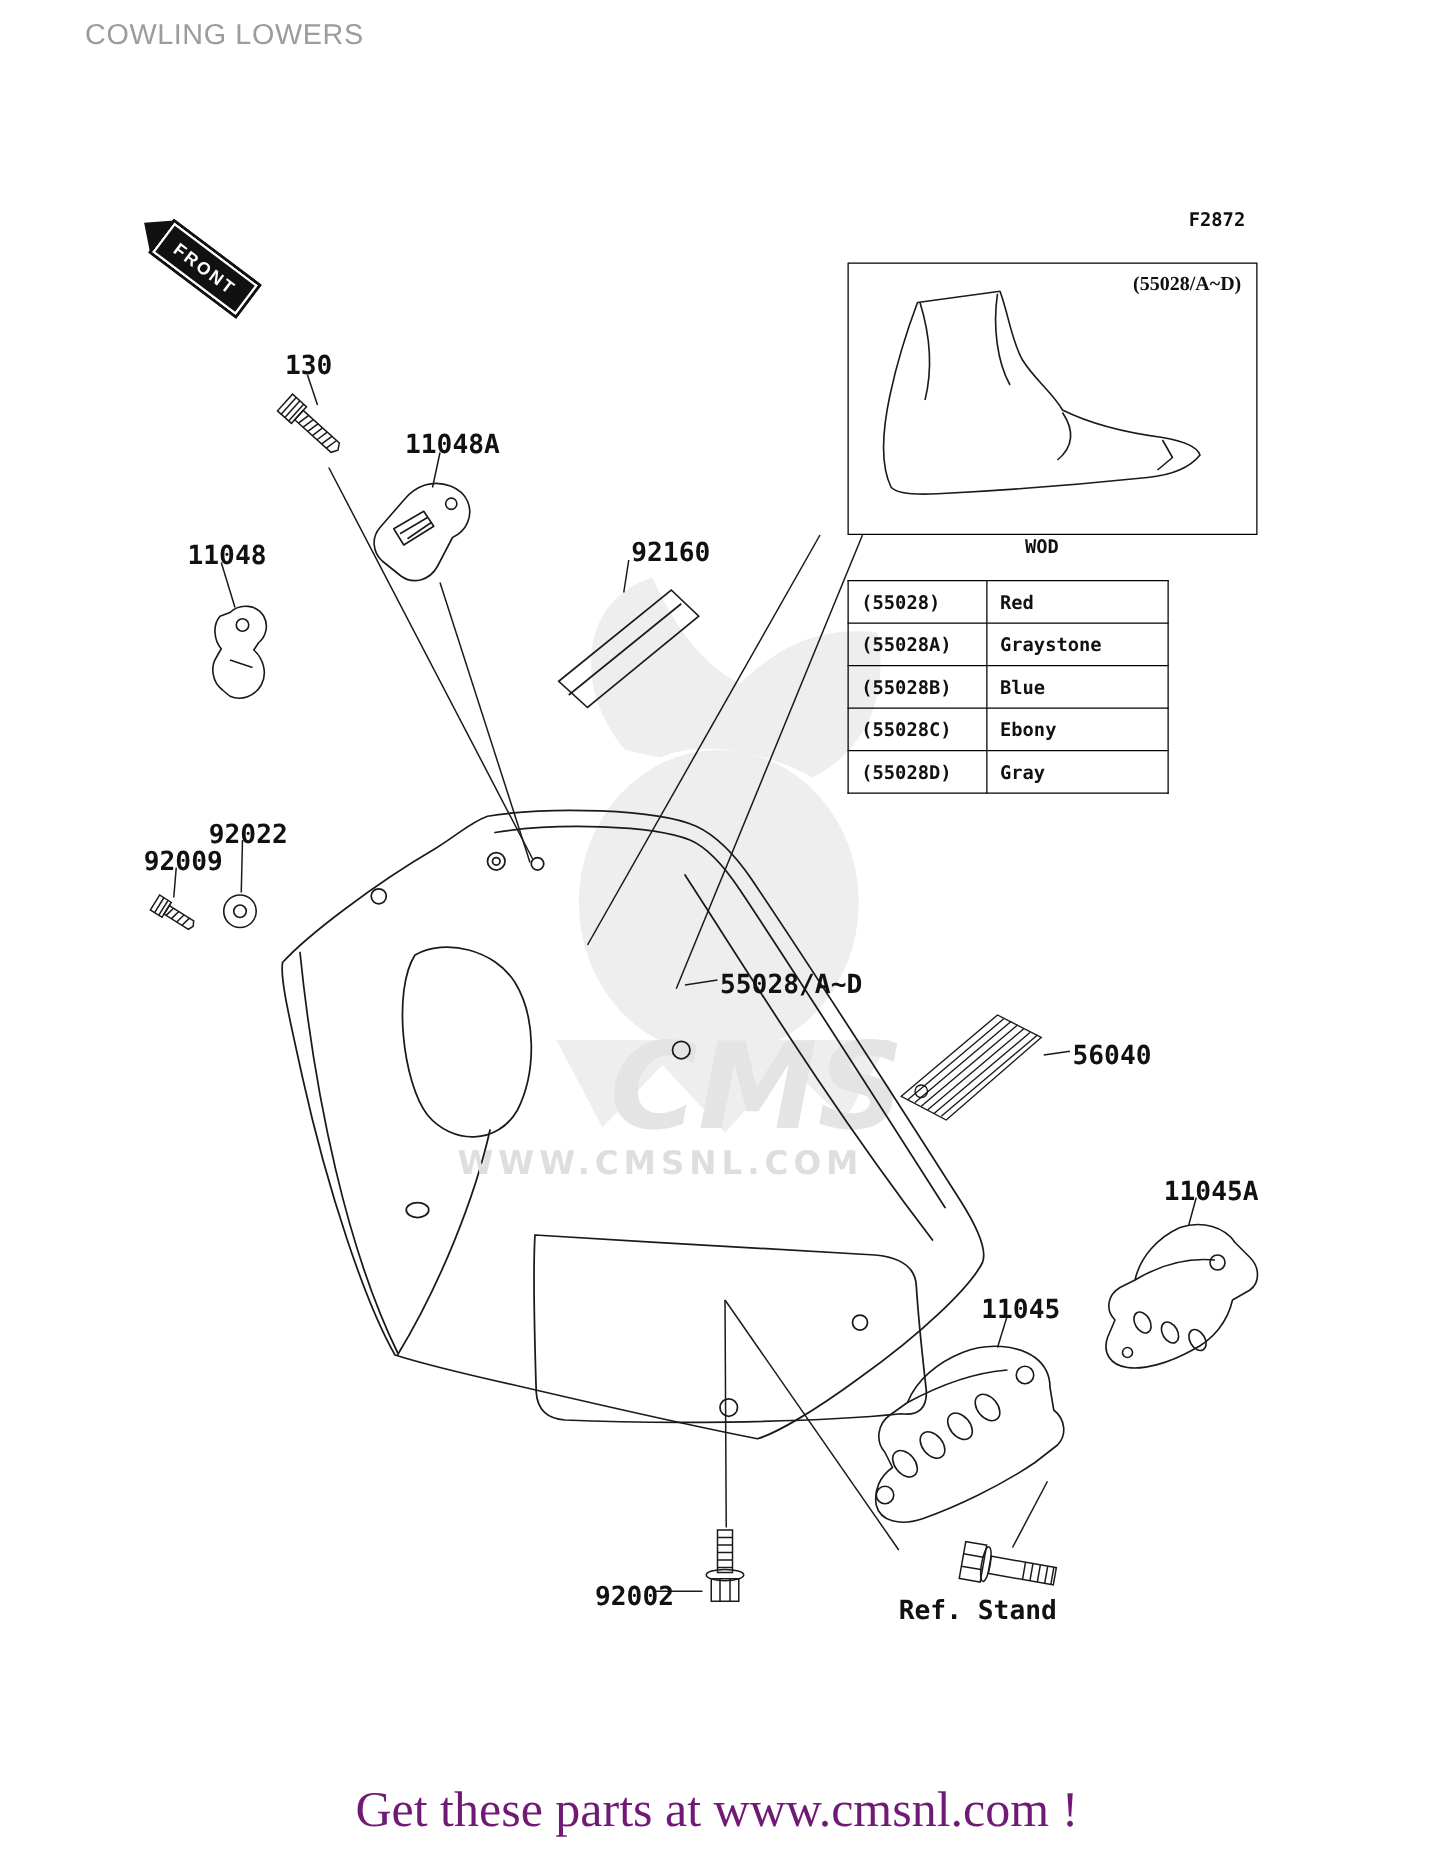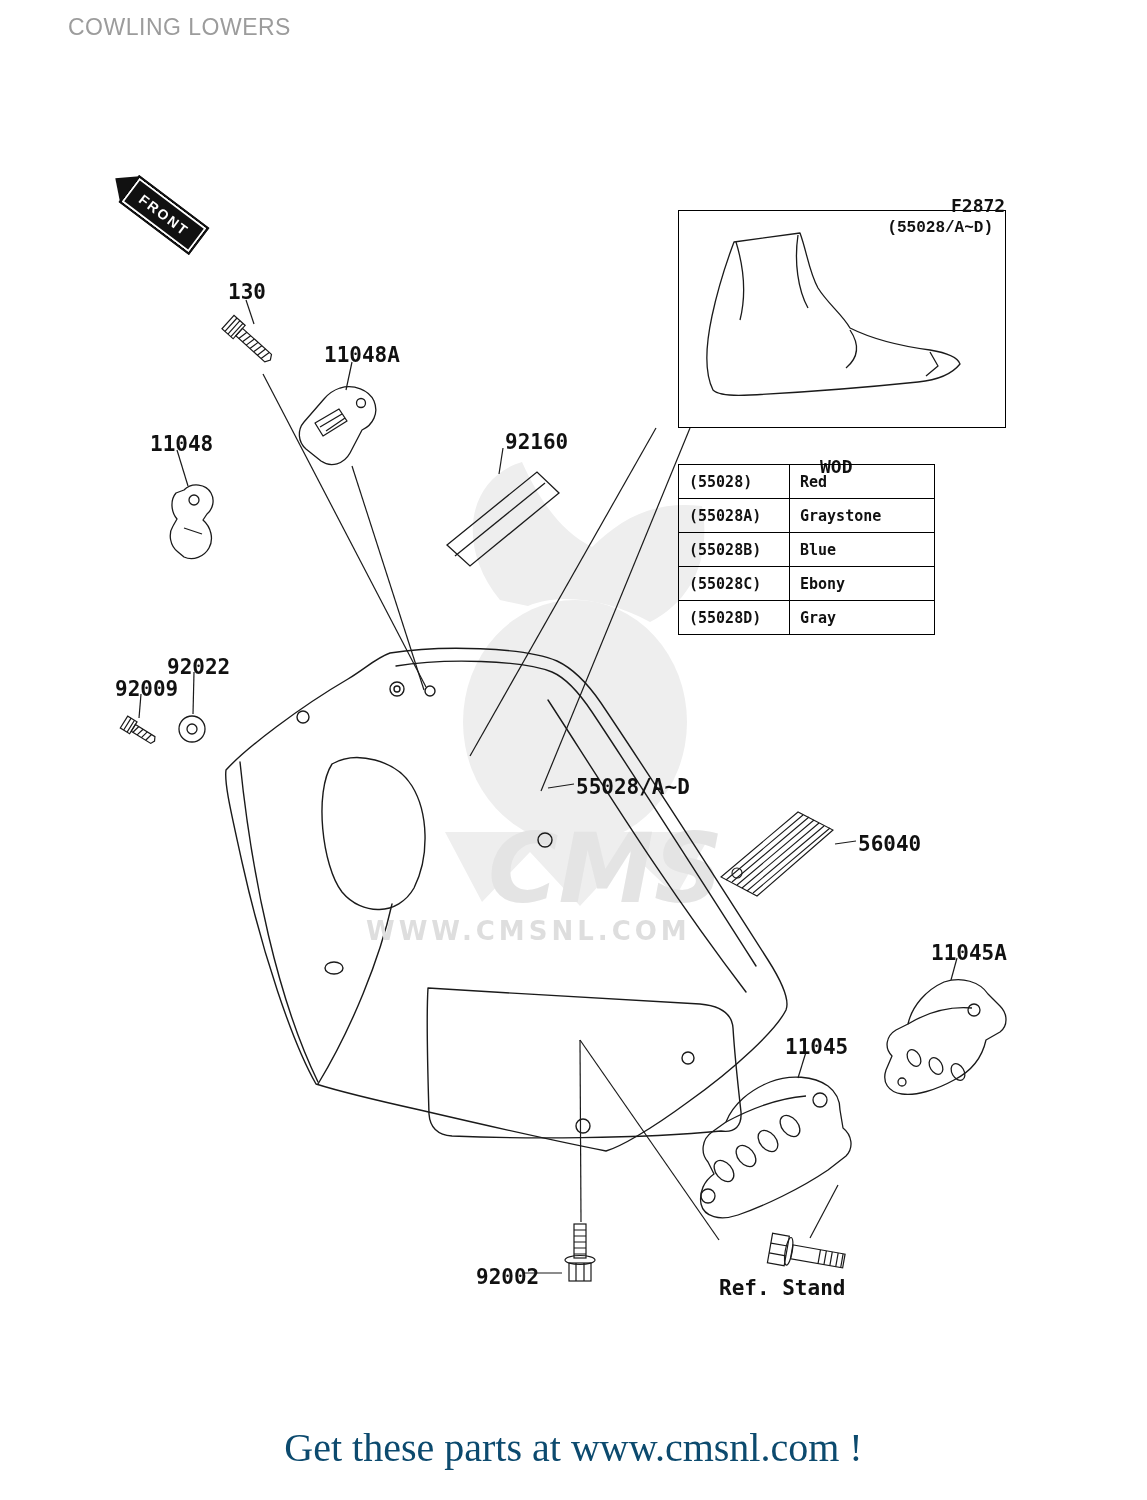--- a/index.html
+++ b/index.html
@@ -3,42 +3,42 @@
 <meta charset="utf-8">
 <style>
   html,body{margin:0;padding:0;background:#fff;}
   .canvas{position:relative;width:1147px;height:1500px;background:#fff;overflow:hidden;
           font-family:"Liberation Sans",sans-serif;}
   .svg-layer{position:absolute;left:0;top:0;z-index:1;}
   .page-title{position:absolute;left:24px;top:14px;z-index:3;font-size:23px;color:#9c9c9c;
               letter-spacing:.5px;font-family:"Liberation Sans",sans-serif;margin-left:44px;}
   .label{position:absolute;z-index:3;font-family:"DejaVu Sans Mono","Liberation Mono",monospace;
          font-weight:bold;font-size:21px;color:#111;white-space:nowrap;}
-  .small-mono{font-size:18px;margin-top:28px;}
+  .small-mono{font-size:15px;}
   .front-arrow{position:absolute;left:120px;top:198px;width:84px;height:30px;z-index:3;
                background:#111;border:2px solid #111;box-shadow:inset 0 0 0 2px #fff;
                transform:rotate(37deg);display:flex;align-items:center;justify-content:center;
                color:#fff;font-weight:bold;font-size:14px;letter-spacing:2px;
                font-family:"Liberation Sans",sans-serif;}
   .front-arrow .tip{position:absolute;left:-19px;top:50%;transform:translateY(-50%);width:0;height:0;
                border-top:16px solid transparent;border-bottom:16px solid transparent;
                border-right:18px solid #111;}
   .inset-box{position:absolute;left:678px;top:210px;width:326px;height:216px;z-index:2;
              border:1.5px solid #000;background:transparent;}
-  .inset-label{position:absolute;right:12px;top:8px;font-family:Liberation Mono, monospace;
+  .inset-label{position:absolute;right:12px;top:8px;font-family:Liberation Serif, serif;
              font-weight:bold;font-size:16px;color:#111;}
   .color-table{position:absolute;left:678px;top:464px;z-index:3;border-collapse:collapse;}
   .color-table td{border:1.6px solid #000;height:33px;padding:0 10px;color:#111;
              font-family:"DejaVu Sans Mono","Liberation Mono",monospace;font-weight:bold;font-size:15px;margin-top:15px;}
   .color-table td.code{width:90px;}
   .color-table td.colorname{width:124px;}
   .watermark-text{position:absolute;left:366px;top:916px;z-index:2;color:#dedede;font-weight:bold;
              font-size:26px;letter-spacing:4px;font-family:"DejaVu Sans",sans-serif;}
   .footer{position:absolute;left:0;right:0;top:1424px;z-index:3;text-align:center;
-             font-family:"Liberation Serif",serif;font-size:40px;color:#0c4a6e;}
+             font-family:"Liberation Serif",serif;font-size:40px;color:#701a75;}
 </style>
 </head>
 <body>
 
 <div class="canvas">
 
   <svg class="svg-layer" width="1147" height="1500" viewBox="0 0 1147 1500">
 
     <g>
       <path d="M500,600 C455,545 468,478 522,462 C540,502 562,532 592,547 C620,520 652,500 702,506 C712,560 690,602 650,622 C610,600 560,592 528,606 Z" fill="#eeeeee"></path>

